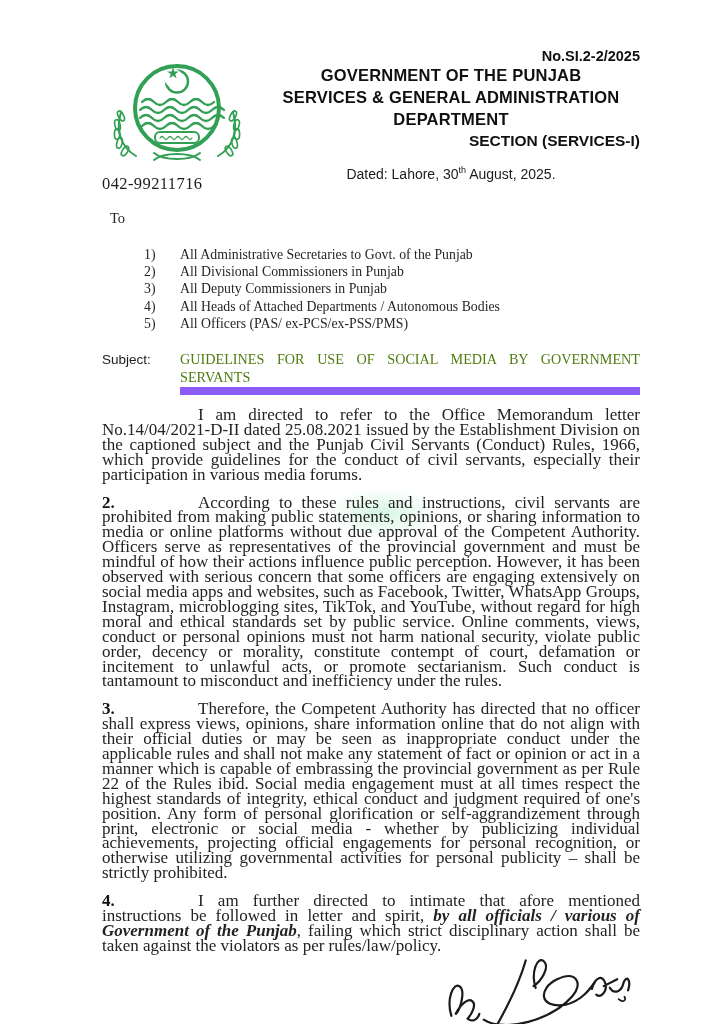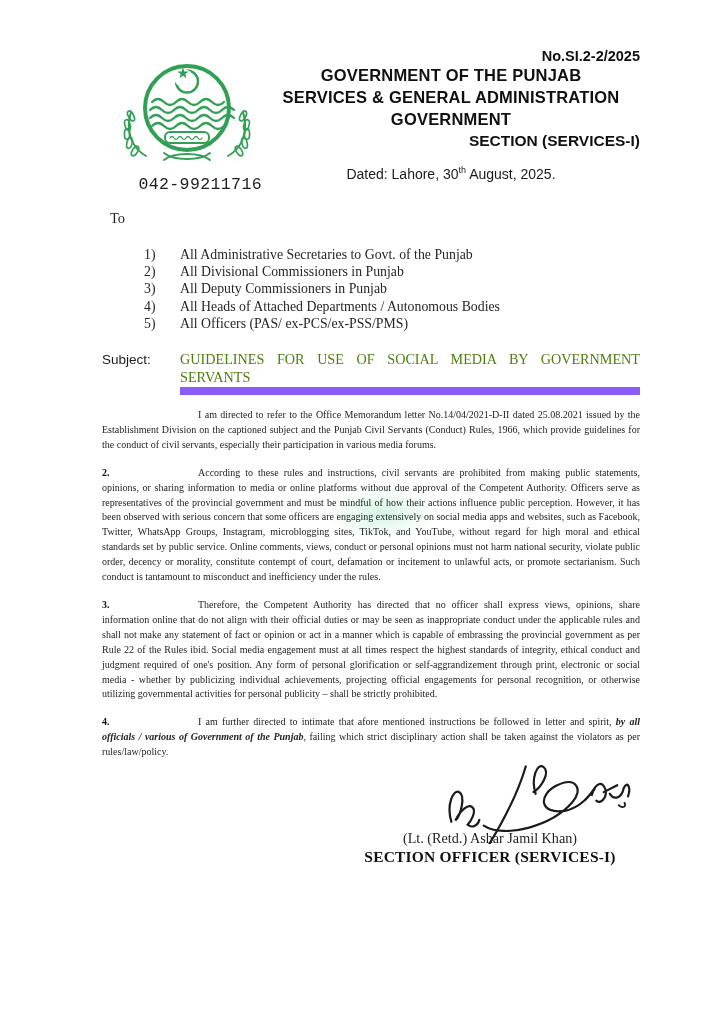--- a/index.html
+++ b/index.html
@@ -4,21 +4,21 @@
 <style>
   html,body { margin:0; padding:0; background:#ffffff; }
   .page {
     position:relative; width:723px; height:1024px; background:#fff;
     font-family:"Liberation Serif", serif; color:#262626; overflow:hidden;
   }
   .content { position:absolute; left:102px; top:0; width:538px; }
 
   
   .header-row { display:flex; margin-top:46px; }
-  .emblem-block { width:160px; text-align:right; padding-top:14px; flex:none;font-family:Liberation Mono, monospace; }
+  .emblem-block { width:160px; text-align:left; padding-top:14px; flex:none; }
   .phone { font-size:16.5px; color:#1d1d1d; margin-top:4px; letter-spacing:0.4px; }
   .head-right { flex:1; text-align:center; font-family:"Liberation Sans", sans-serif; color:#101010; }
   .ref-no { font-size:14.5px; font-weight:bold; margin-top:2px;text-align:right; }
   .dept-line { font-size:16.5px; font-weight:bold; line-height:22px; letter-spacing:0.2px; }
   .section-line { font-size:15.5px; font-weight:bold; line-height:22px;text-align:right; }
   .date-line { font-size:14px; margin-top:13px; color:#1c1c1c; }
   .date-line sup { font-size:9px; }
 
   
   .to-label { font-size:14.5px; margin-top:16px; padding-left:8px; }
@@ -27,21 +27,21 @@
   .recipient-num { width:36px; flex:none; }
 
   
   .subject-row { display:flex; margin-top:19px; }
   .subject-label { width:78px; flex:none; font-family:"Liberation Sans", sans-serif; font-size:13.5px; color:#1c1c1c; padding-top:1px; }
   .subject-text { flex:1; font-weight:normal; font-size:14.2px; line-height:17.5px; color:#4d7c0f; }
   .subject-line1 { text-align:justify; text-align-last:justify; }
   .subject-line2 { border-bottom:8px solid #8b5cf6; padding-bottom:1px; }
 
   
-  .para { margin:13px 0 0 0; text-align:justify; font-size:10px; line-height:14.9px; color:#232323; }
+  .para { margin:13px 0 0 0; text-align:justify; font-size:17px; line-height:14.9px; color:#232323; }
   .pnum { display:inline-block; width:96px; font-weight:bold; color:#111; }
   .para.no-num { text-indent:96px; }
   .bi { font-weight:bold; font-style:italic; }
 
   
   .scan-blob {
     position:absolute; left:326px; top:488px; width:112px; height:50px;
     background:radial-gradient(ellipse at center, rgba(150,232,185,0.40), rgba(150,232,185,0) 72%);
     pointer-events:none;
   }
@@ -99,21 +99,21 @@
             <rect x="53" y="72" width="44" height="11" rx="5" fill="#ffffff" stroke-width="2"></rect>
             <path d="M58 78 q2 -3 4 0 q2 3 4 0 q2 -3 4 0 q2 3 4 0 q2 -3 4 0 q2 3 4 0 q2 -3 4 0 q2 3 4 0" stroke-width="1.3"></path>
           </g>
         </svg>
         <div class="phone">042-99211716</div>
       </div>
       <div class="head-right">
         <div class="ref-no">No.SI.2-2/2025</div>
         <div class="dept-line">GOVERNMENT OF THE PUNJAB</div>
         <div class="dept-line">SERVICES &amp; GENERAL ADMINISTRATION</div>
-        <div class="dept-line">GOVERNMENT</div>
+        <div class="dept-line">DEPARTMENT</div>
         <div class="section-line">SECTION (SERVICES-I)</div>
         <div class="date-line"><span>Dated: Lahore, 30</span><sup>th</sup><span> August, 2025.</span></div>
       </div>
     </div>
 
     <div class="to-label">To</div>
     <div class="recipients">
       <div class="recipient-row">
         <span class="recipient-num">1)</span>
         <span>All Administrative Secretaries to Govt. of the Punjab</span>

